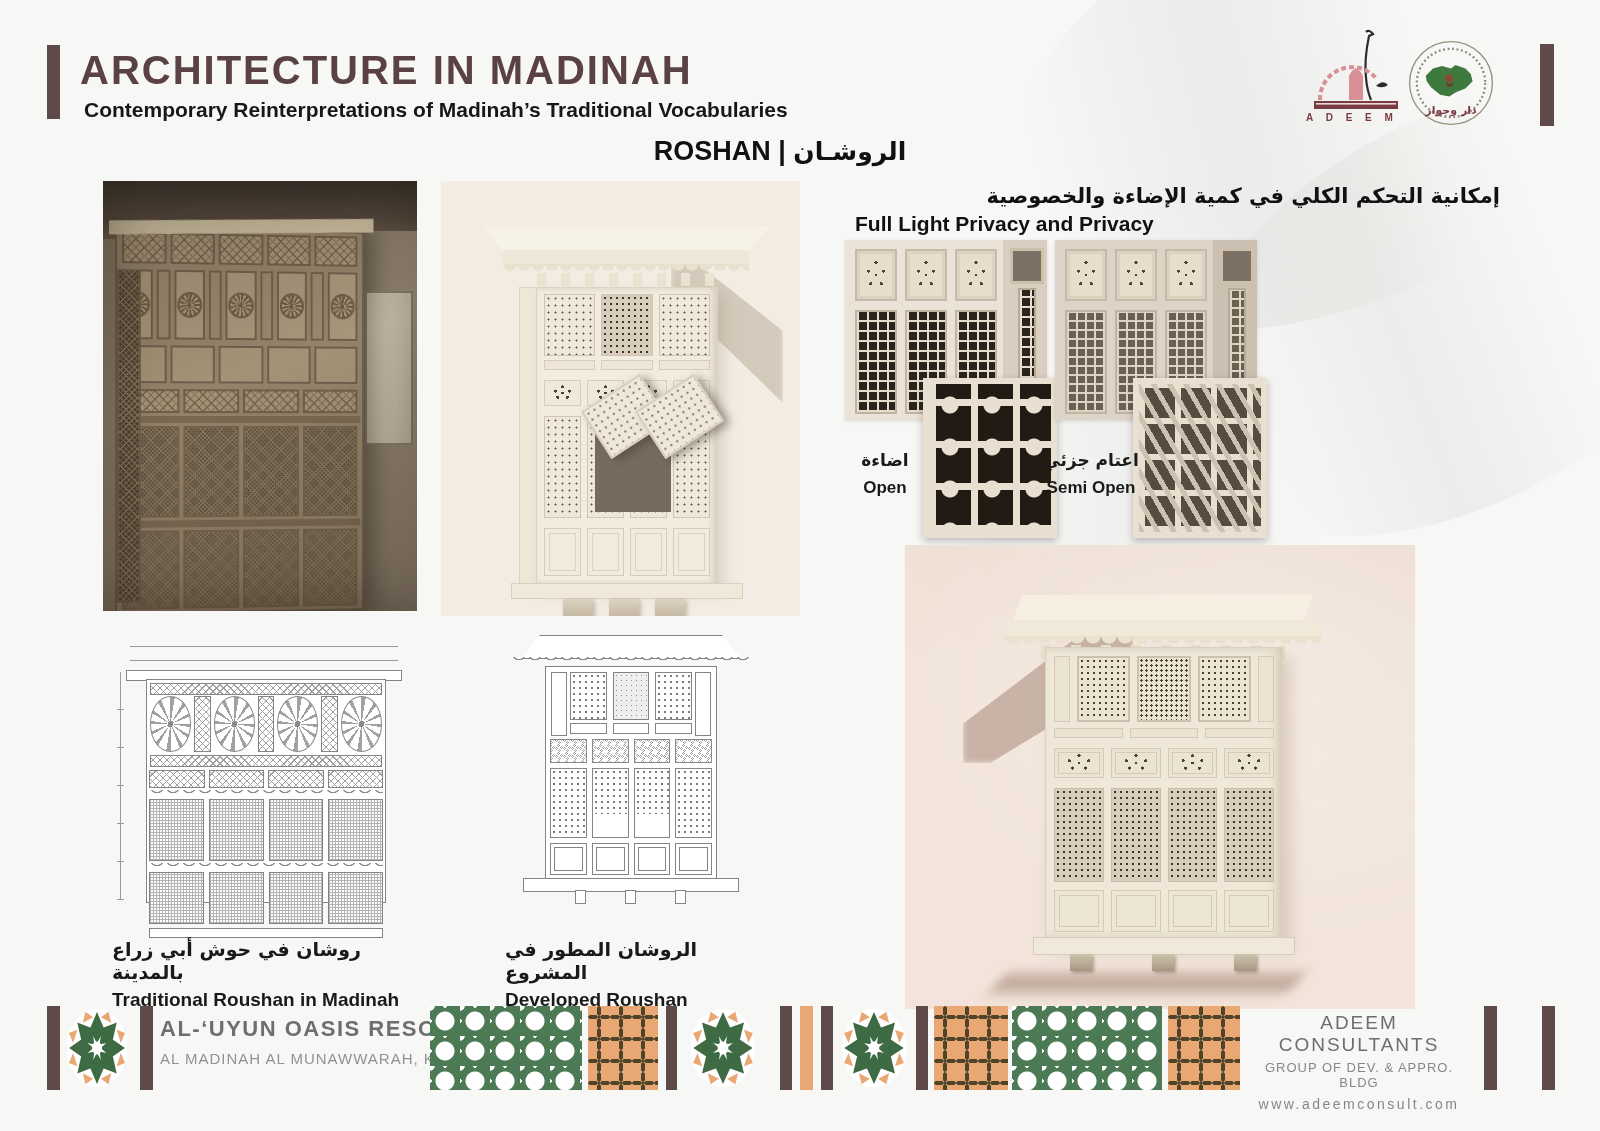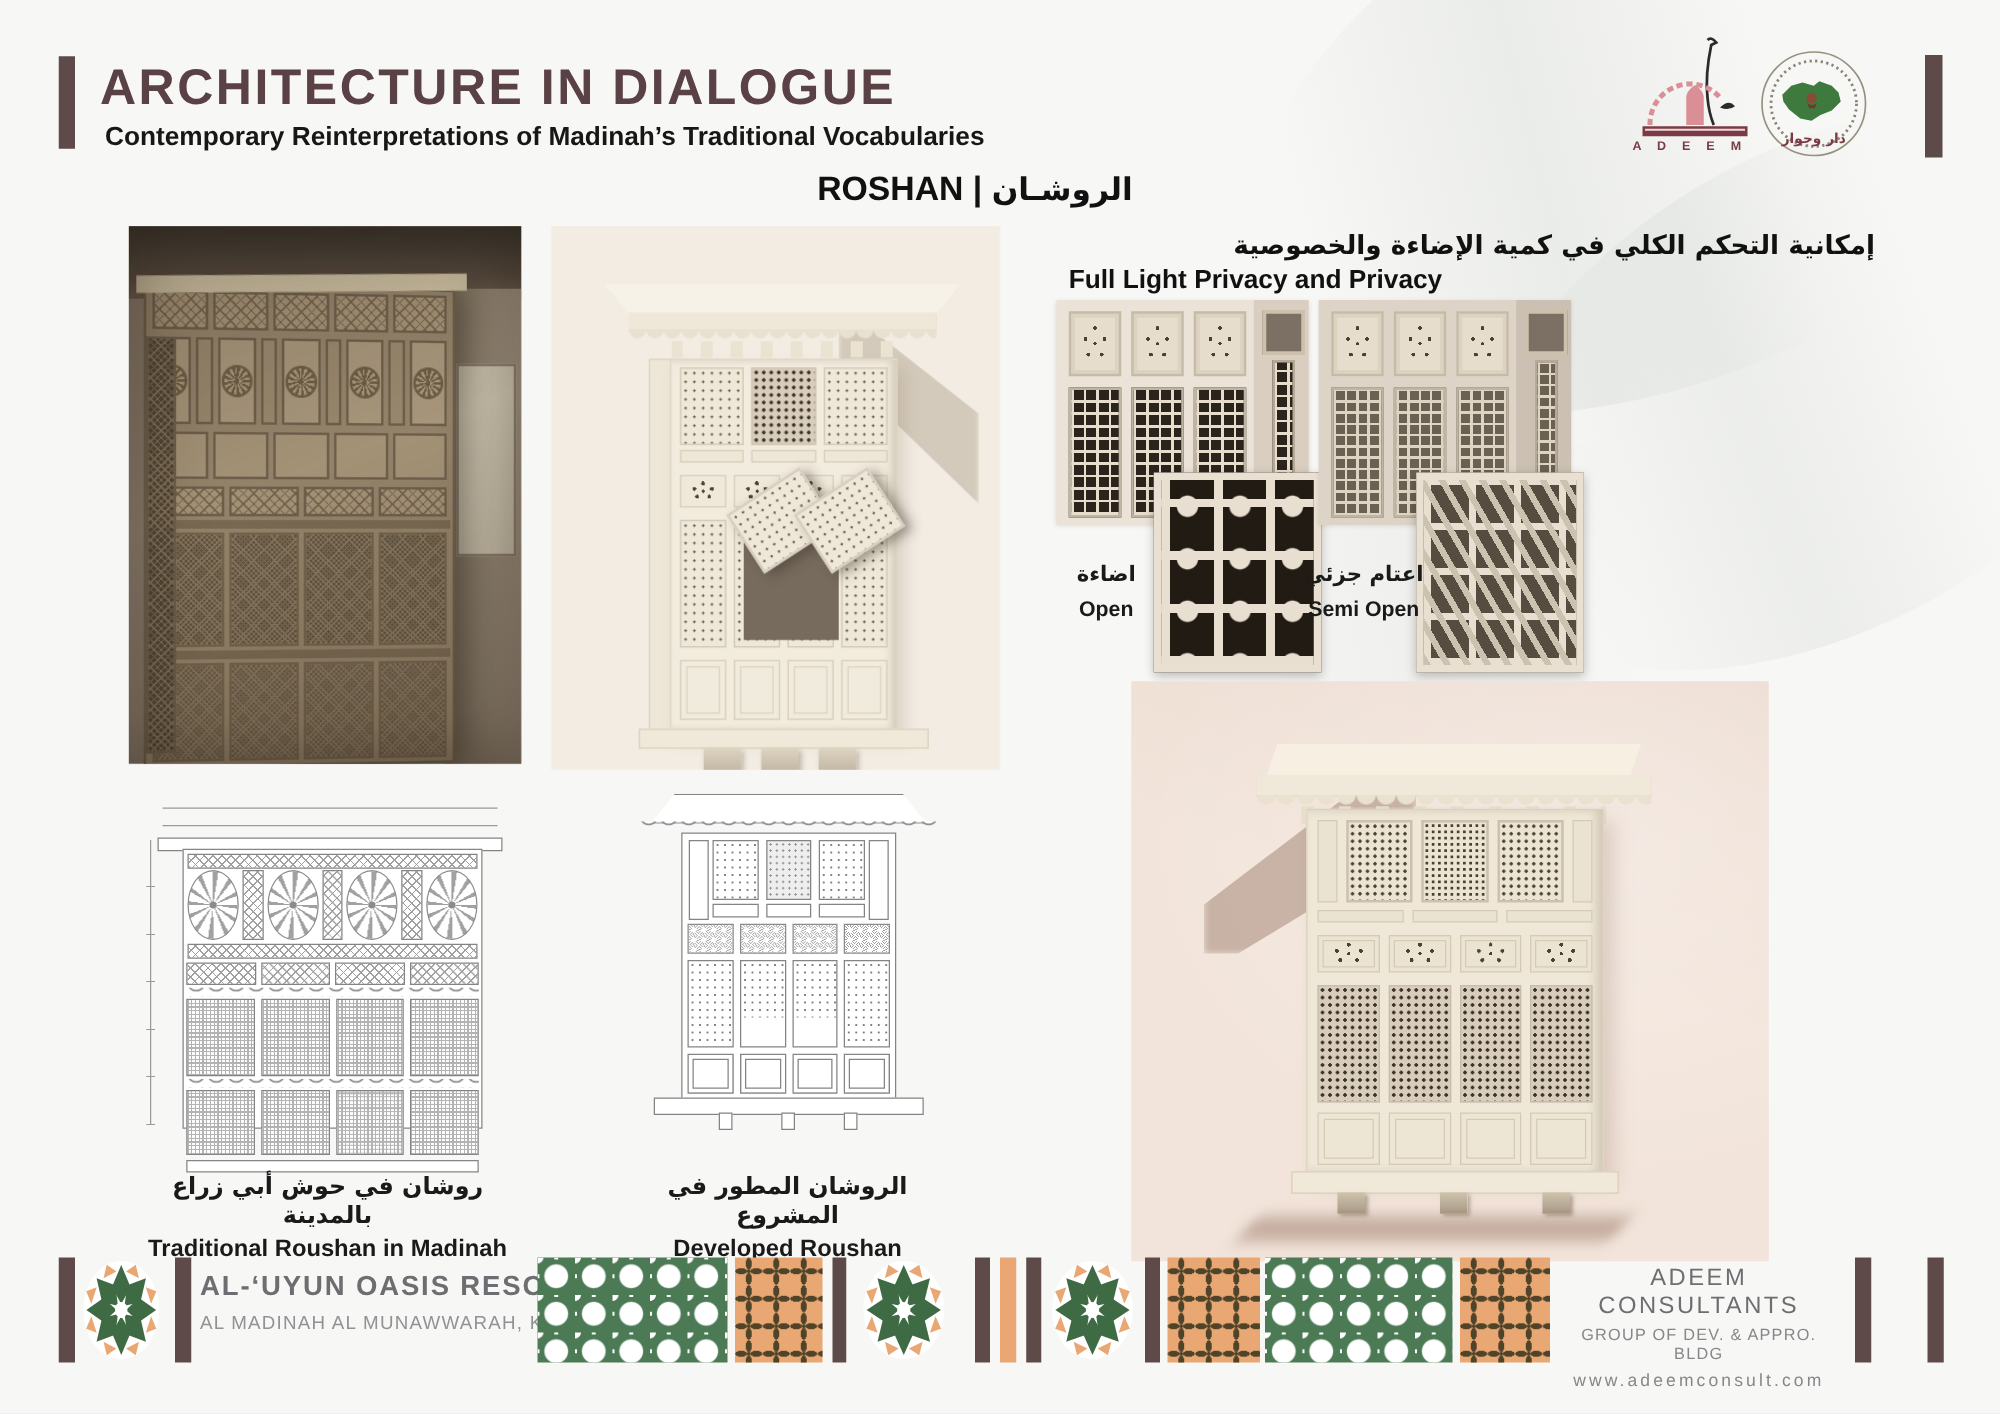--- a/index.html
+++ b/index.html
@@ -159,21 +159,21 @@
   .d-mesh{background-color:#fdfdfd;background-image:
      repeating-linear-gradient(0deg,#b3b3b3 0 1px,transparent 1px 3px),
      repeating-linear-gradient(90deg,#b3b3b3 0 1px,transparent 1px 3px);}
   .d-ros{border:1px solid #8b8b8b;border-radius:50%;
      background:radial-gradient(circle,#8b8b8b 8%,transparent 9%),
                 repeating-conic-gradient(rgba(130,130,130,.75) 0 9deg,transparent 9deg 30deg);}
   .d-dots{background-image:radial-gradient(circle 1.6px,#7d7d7d 60%,transparent 66%);background-size:6px 6px;}
   .d-dots-f{background-image:radial-gradient(circle 1.2px,#8d8d8d 60%,transparent 66%);background-size:5px 5px;}
   .d-scallop{position:absolute;height:7px;background-repeat:repeat-x;background-size:16px 7px;
      background-image:radial-gradient(circle 8px at 8px -4px,#fff 5.6px,#8b8b8b 6.2px 7px,transparent 7.6px);}
-  .caption{position:absolute;text-align:center;line-height:1.2;}
+  .caption{position:absolute;text-align:left;line-height:1.2;}
   .caption .ar{display:block;font-size:19px;font-weight:bold;}
   .caption .en{display:block;font-size:19px;font-weight:bold;margin-top:5px;font-family:"Liberation Sans",sans-serif;}
 
   
   .bigrender{left:905px;top:545px;width:510px;height:464px;background:#f2e4da;overflow:hidden;}
   .bigrender::before{content:"";position:absolute;inset:0;
      background:radial-gradient(120% 100% at 72% 28%,rgba(255,255,255,.30),transparent 60%),
                 linear-gradient(200deg,rgba(190,150,130,.10),transparent 45%);}
   .bw-cshadow{left:58px;top:78px;width:170px;height:140px;background:rgba(158,128,112,.5);filter:blur(3px);
      clip-path:polygon(100% 0,100% 38%,16% 100%,0 100%,0 72%,78% 0);}
@@ -252,21 +252,21 @@
   </defs>
 </svg>
 
 <div class="board">
 
   <div class="leaf leaf1"></div>
   <div class="leaf leaf2"></div>
   <div class="leaf leaf3"></div>
 
   <div class="abs vbar" style="left:47px;top:45px;width:13px;height:74px;"></div>
-  <div class="abs page-title">ARCHITECTURE IN DIALOGUE</div>
+  <div class="abs page-title">ARCHITECTURE IN MADINAH</div>
   <div class="abs page-subtitle">Contemporary Reinterpretations of Madinah’s Traditional Vocabularies</div>
 
   <svg class="abs adeem-logo" viewBox="0 0 100 86">
     <path d="M60,4 q3,-3 7,2 l-4,2 q-5,24 -3,42 q1,12 5,22" stroke="#2b2b2b" stroke-width="2.2" fill="none"></path>
     <path d="M14,72 A32,32 0 0 1 70,50" stroke="#d98f95" stroke-width="4" stroke-dasharray="5 3" fill="none"></path>
     <path d="M50,40 q8,5 7,12 l0,20 h-14 l0,-20 q-1,-7 7,-12" fill="#d98f95"></path>
     <path d="M70,58 q7,-7 12,-1 q-5,4 -12,1" fill="#2b2b2b"></path>
     <rect x="8" y="73" width="84" height="8" fill="#7a3b44"></rect>
     <rect x="10" y="75" width="80" height="1.6" fill="#f0d9d9"></rect>
   </svg>

